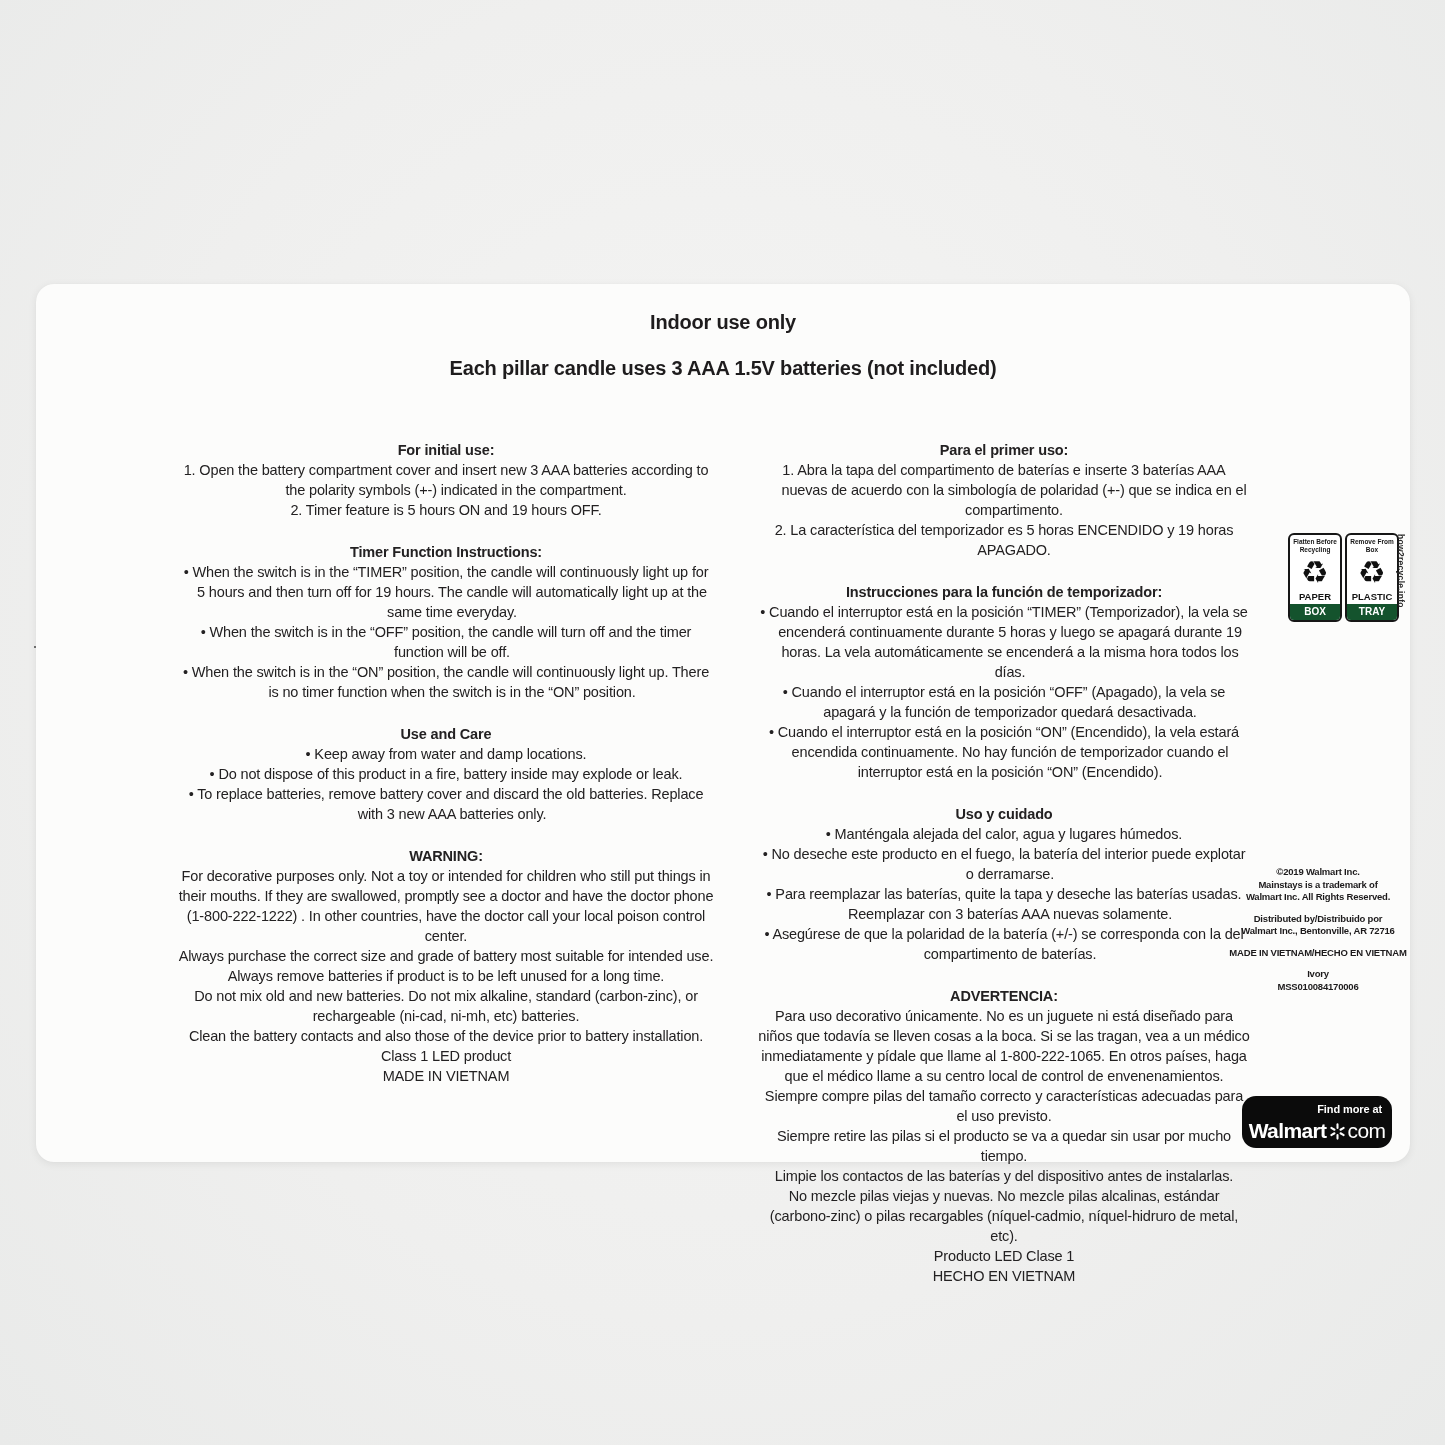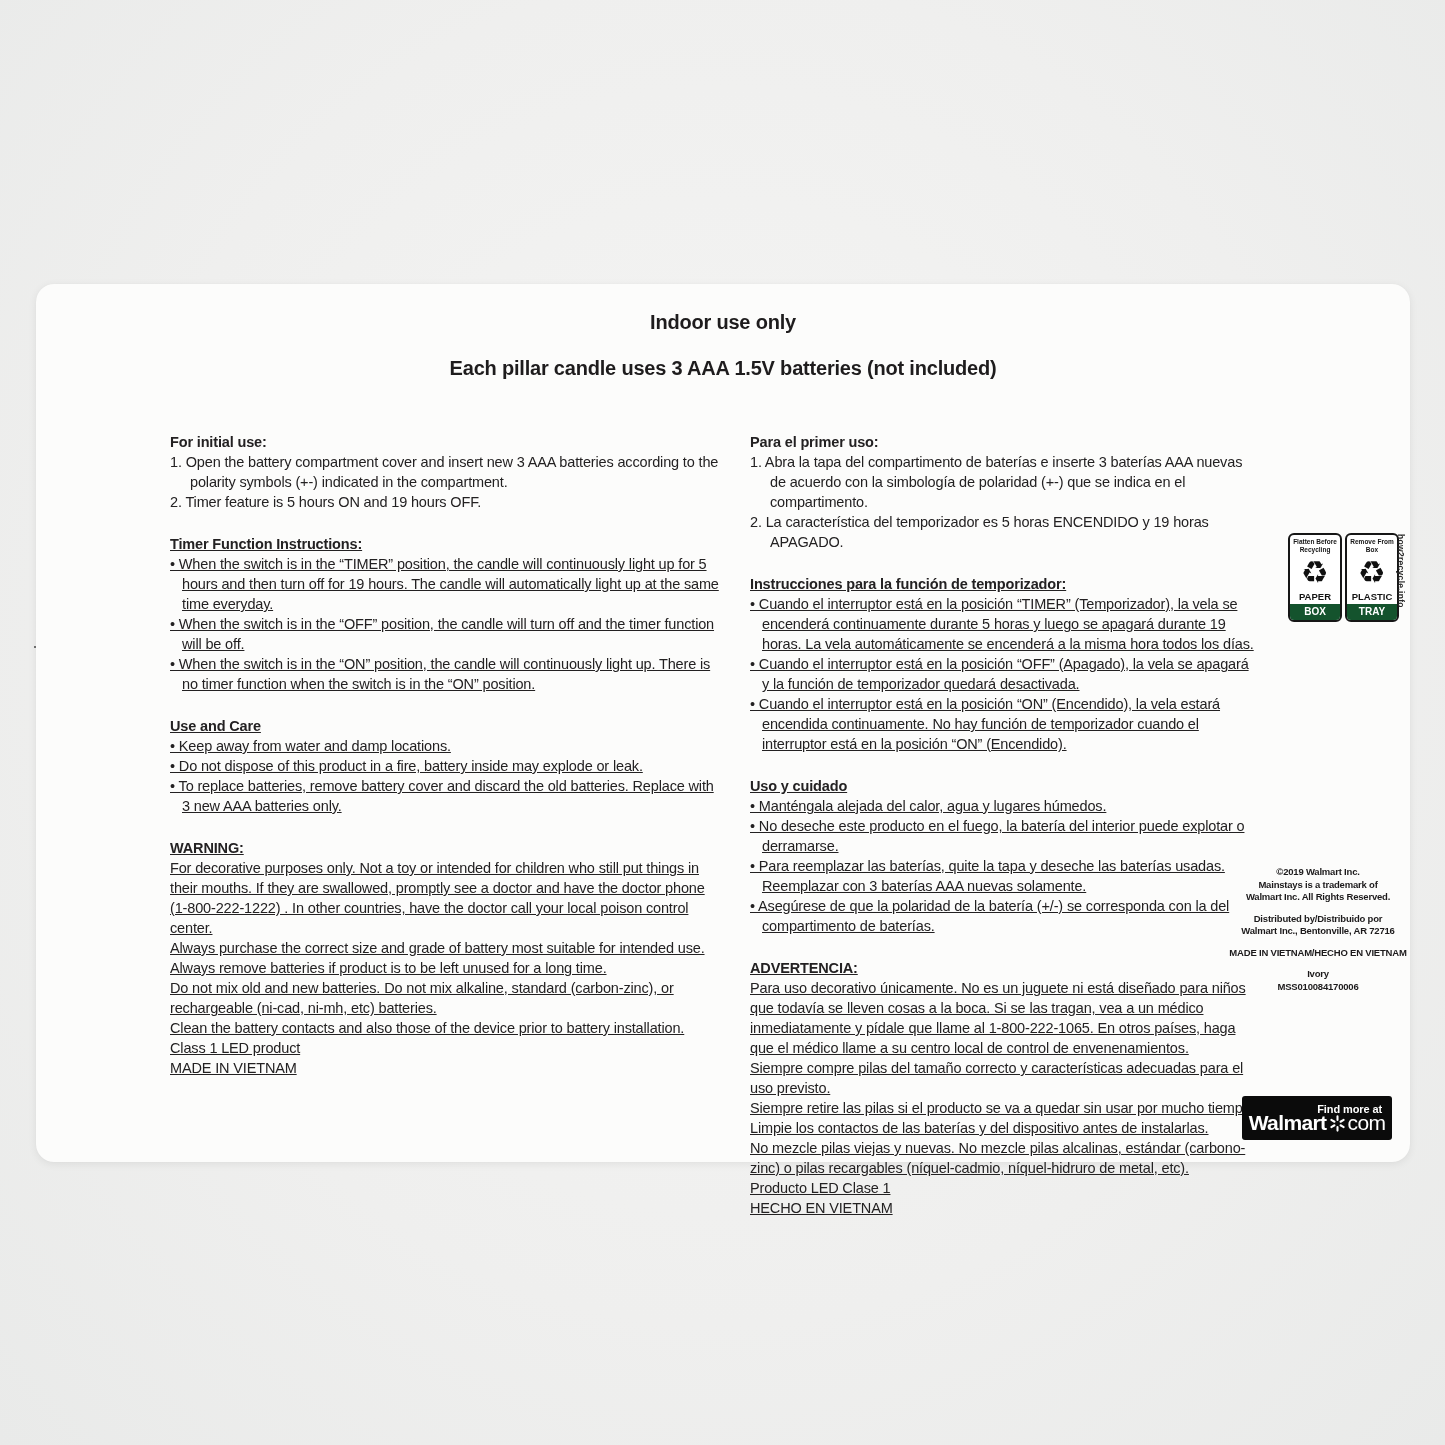--- a/index.html
+++ b/index.html
@@ -17,22 +17,22 @@
   }
   .hdr {
     position:absolute; left:0; right:0; text-align:center;
     font-size:20px; font-weight:bold; letter-spacing:-0.2px; color:#1e1c1d;
   }
   .hdr1 { top:27px; }
   .hdr2 { top:73px; }
   .col { position:absolute; top:148px; font-size:14.5px; line-height:20px; letter-spacing:-0.15px; }
   .col-en { left:134px; width:552px; }
   .col-es { left:714px; width:508px; }
-  .section { margin:0; }
-  .section + .section { margin-top:22px;text-decoration:underline; }
+  .section { margin:8px;text-align:center; }
+  .section + .section { margin-top:22px; }
   .sec-heading { font-weight:bold; margin:0; }
   .col p { margin:0; }
   p.num { padding-left:20px; text-indent:-20px; }
   p.bul { padding-left:12px; text-indent:-12px; }
   p.plain { padding-left:0; }
 
   
   .recycle { position:absolute; left:1252px; top:249px; width:122px; height:94px; }
   .rpanels { display:flex; gap:3px; }
   .rpanel {
@@ -51,22 +51,22 @@
   
   .legal {
     position:absolute; left:1187px; top:582px; width:190px; text-align:center;
     font-size:9.5px; line-height:12.5px; font-weight:bold; letter-spacing:-0.2px; color:#1c1a1b;
   }
   .legal div { margin:0; }
   .lgap { height:9px; }
 
   
   .wm-box {
-    position:absolute; left:1206px; top:812px; width:150px; height:44px;
-    background:#0b0b0b; border-radius:3px; color:#fff;
+    position:absolute; left:1206px; top:812px; width:150px; height:52px;
+    background:#0b0b0b; border-radius:14px; color:#fff;
   }
   .wm-tag { position:absolute; top:7px; right:10px; font-size:11px; font-weight:bold; letter-spacing:-0.1px; }
   .wm-row { position:absolute; bottom:5px; left:0; right:0; display:flex; justify-content:center; align-items:center; gap:2px;text-align:center; }
   .wm-brand { font-size:21px; font-weight:bold; letter-spacing:-0.6px; }
   .wm-com { font-size:21px; letter-spacing:-0.6px; }
   .wm-spark { display:block; }
 
   
   .fold { position:absolute; }
   .fold-l1 { left:34px;  top:646px; width:118px; height:2px; background:linear-gradient(to right, rgba(80,80,80,.8), rgba(140,140,140,.35) 70%, transparent); }

